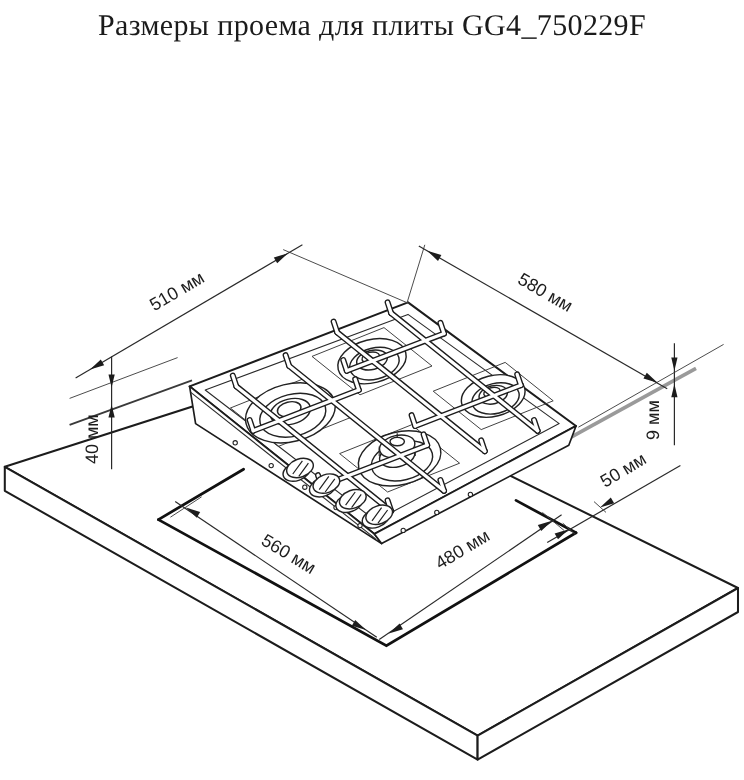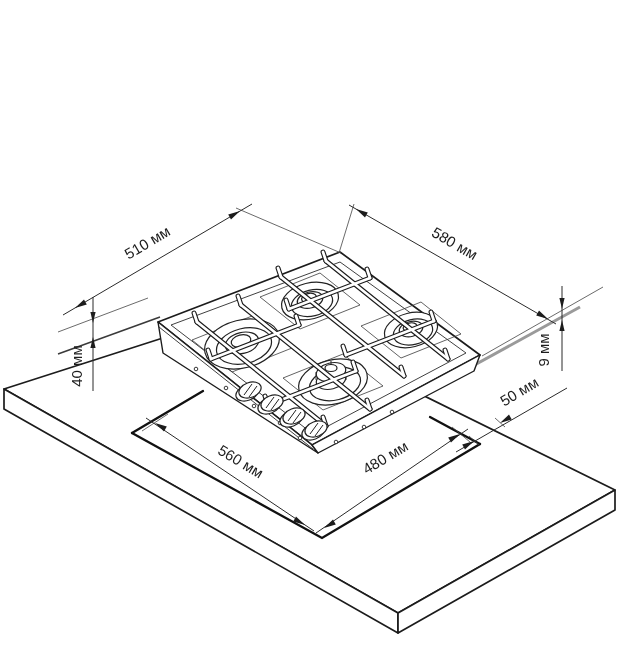--- a/index.html
+++ b/index.html
@@ -26,20 +26,21 @@
   .knob{fill:#fff;stroke:#222;stroke-width:1.2;}
   .kh{stroke:#222;stroke-width:1;fill:none;}
   .strip{stroke:#9a9a9a;stroke-width:3;fill:none;}
   .strip2{stroke:#3a3a3a;stroke-width:1.6;fill:none;}
   .thin{stroke:#2a2a2a;stroke-width:.9;fill:none;}
 </style>
 </head>
 <body>
 
 <div class="stage">
+  <h1 class="page-title">Размеры проема для плиты GG4_750229F</h1>
 
   <svg width="620" height="650" viewBox="0 0 620 650">
 
     <g>
       <path class="ct" d="M4,389 L250,310 L615,490 L398,613 Z"></path>
       <path class="ct" d="M4,389 L4,409 L398,633 L398,613 Z"></path>
       <path class="ct" d="M398,613 L398,633 L615,510 L615,490 Z"></path>
     </g>
 
     <g>

